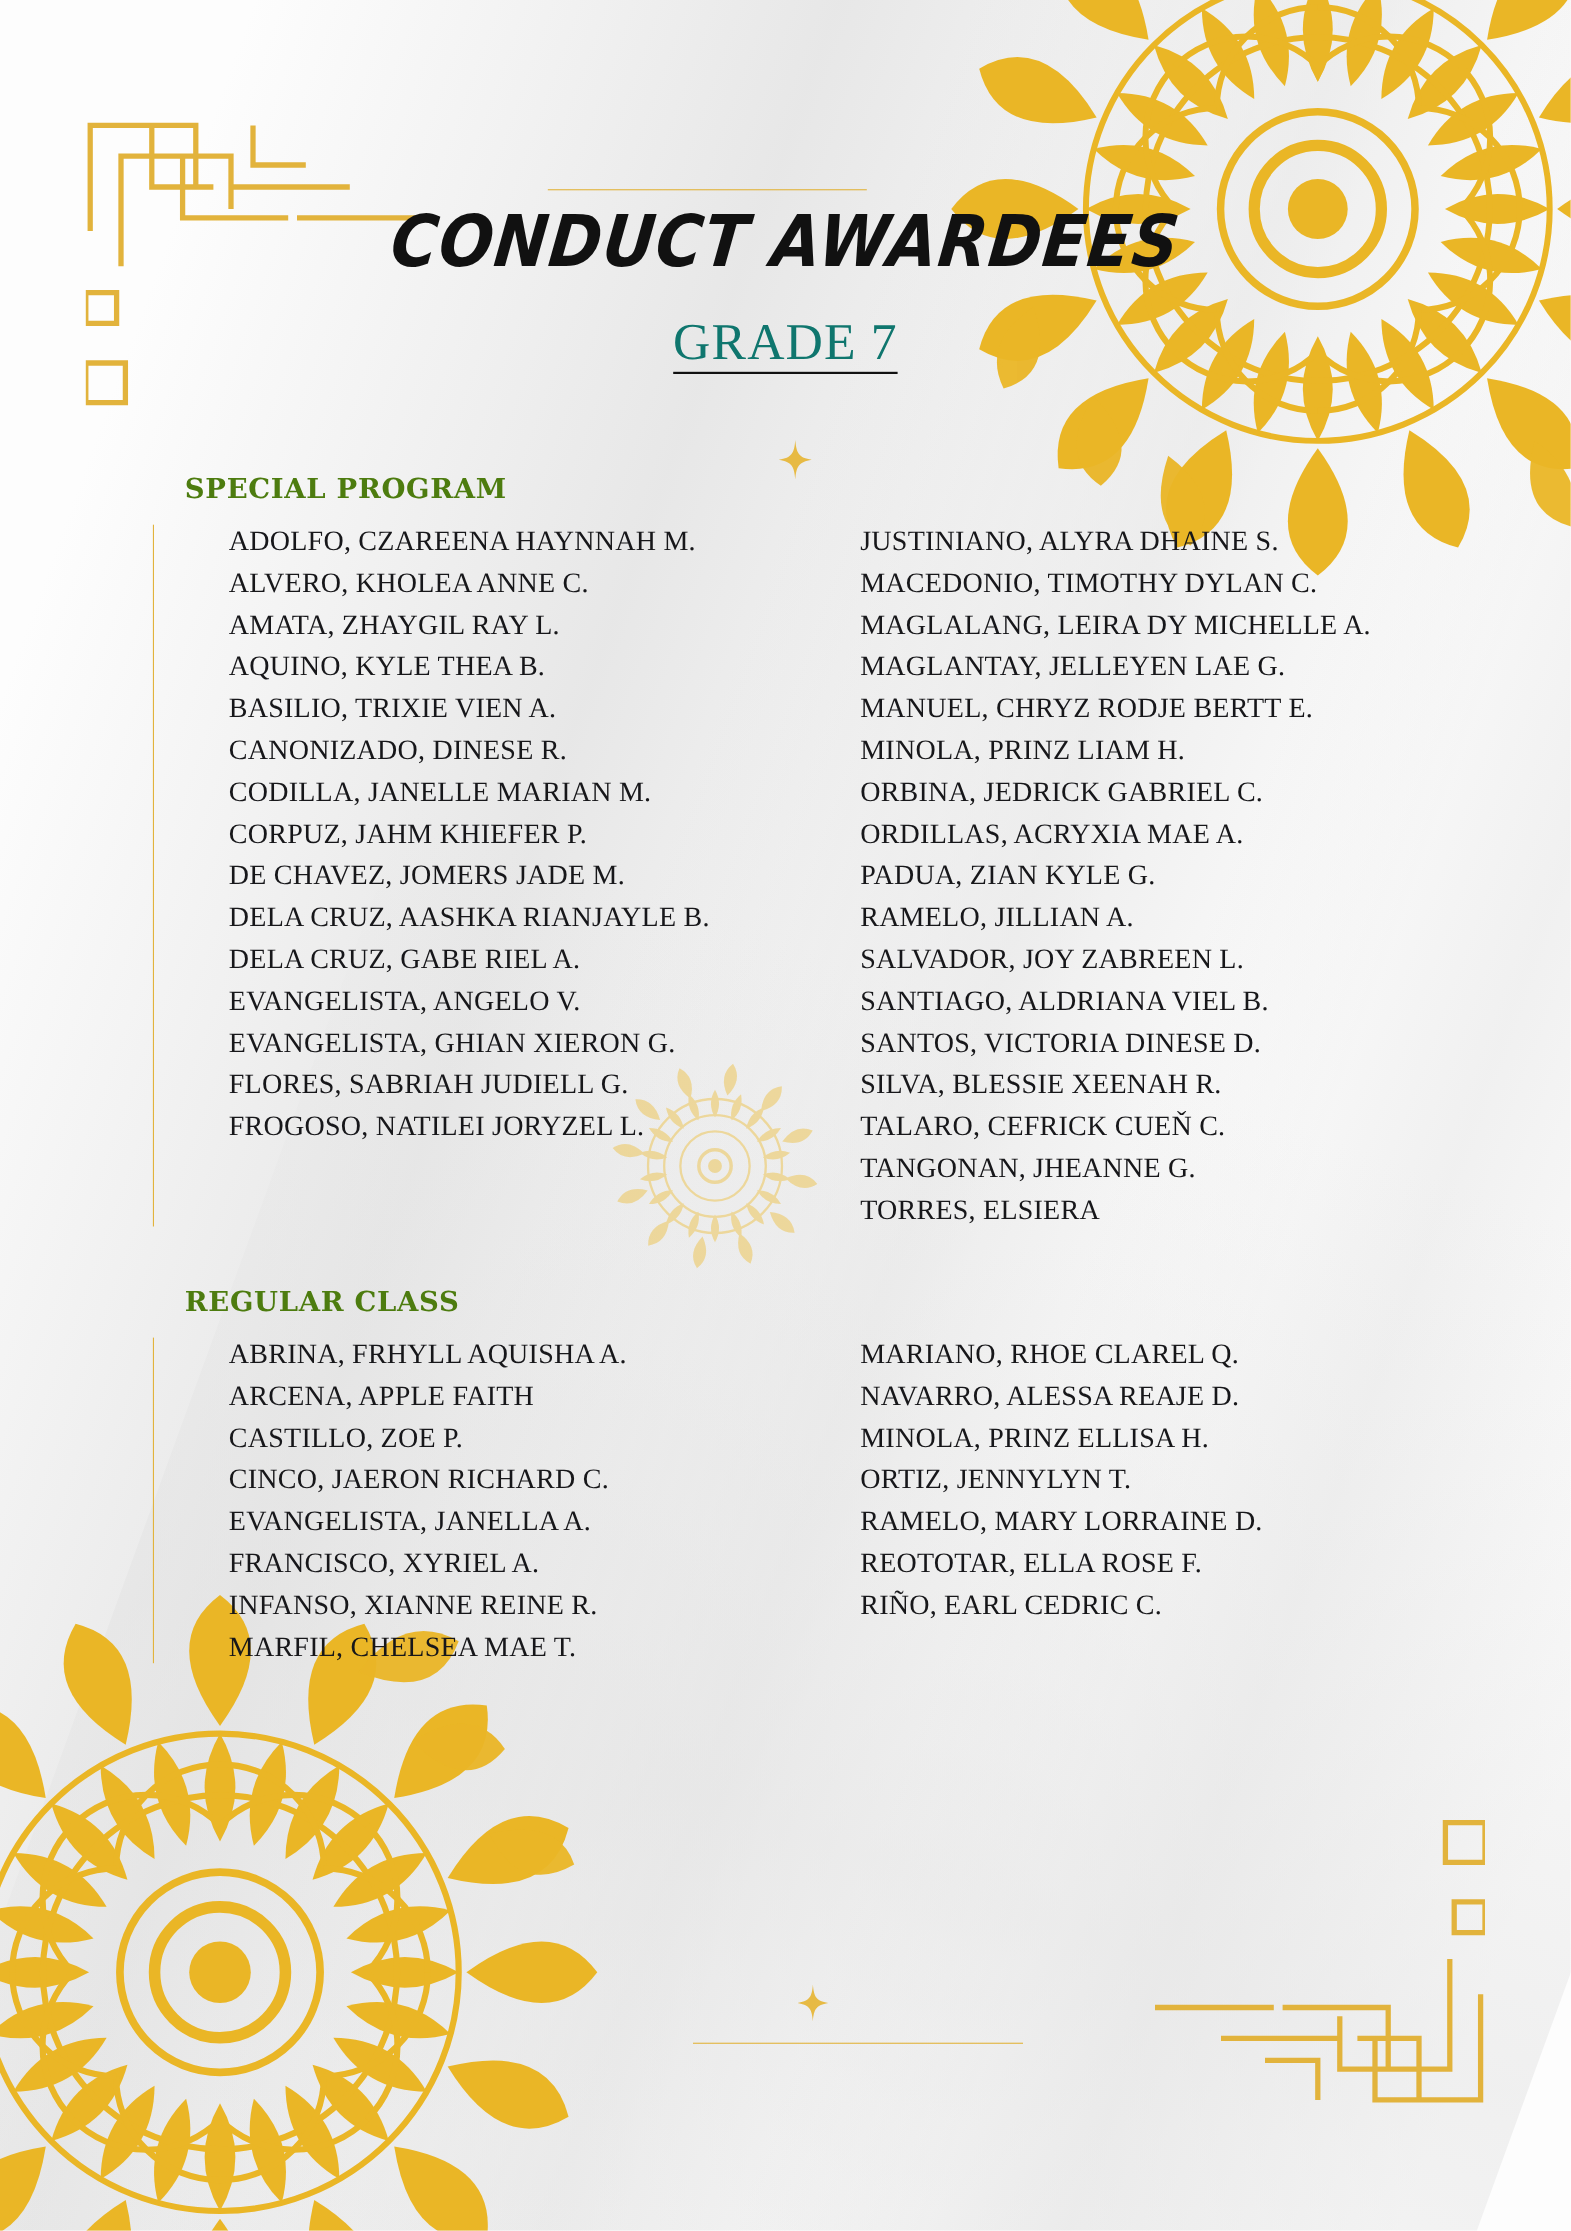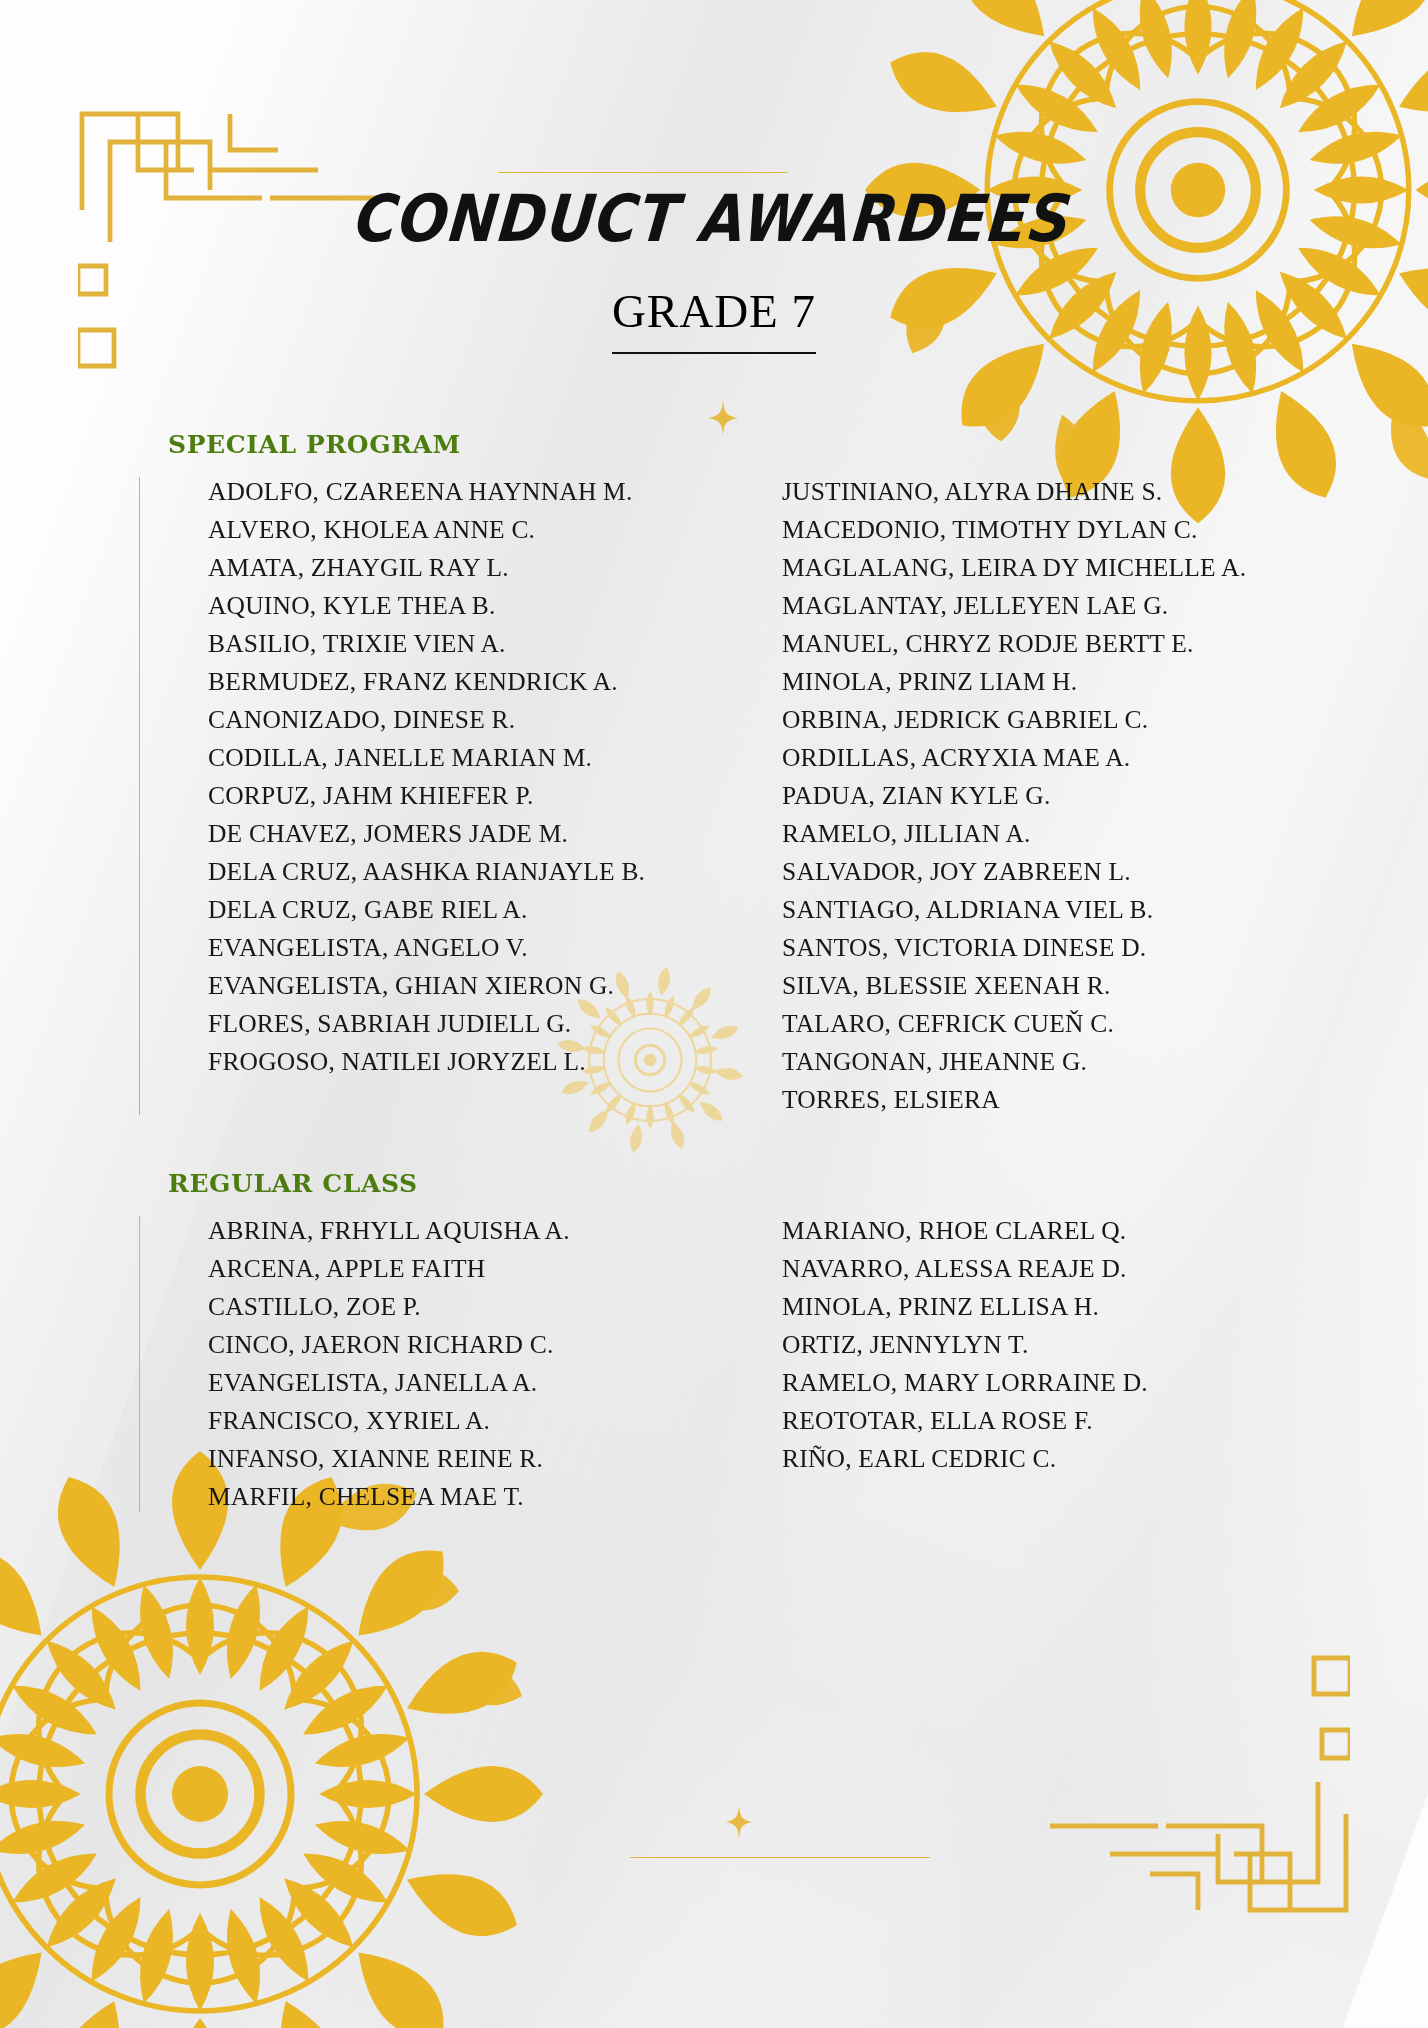--- a/index.html
+++ b/index.html
@@ -112,23 +112,23 @@
     transform: skewX(-6deg) scaleY(1.12);
     display: inline-block;
     line-height: 1;
   }
   .grade-wrap {
     margin-top: 38px;
   }
   .grade-title {
     font-family: "Liberation Serif", serif;
     font-size: 47px;
-    color: #000000;
+    color: #0f766e;
     border-bottom: 2px solid #111;
-    padding-bottom: 14px;
+    padding-bottom: 0;
     display: inline-block;
     line-height: 1.1;
     letter-spacing: 1px;
   }
 
   
   .content {
     position: absolute;
     left: 0;
     right: 0;
@@ -717,21 +717,20 @@
     <div class="section">
       <div class="section-title">SPECIAL PROGRAM</div>
       <div class="section-body">
         <div class="vline"></div>
         <div class="col col-left">
           <div class="name">ADOLFO, CZAREENA HAYNNAH M.</div>
           <div class="name">ALVERO, KHOLEA ANNE C.</div>
           <div class="name">AMATA, ZHAYGIL RAY L.</div>
           <div class="name">AQUINO, KYLE THEA B.</div>
           <div class="name">BASILIO, TRIXIE VIEN A.</div>
-          <div class="name">BERMUDEZ, FRANZ KENDRICK A.</div>
           <div class="name">CANONIZADO, DINESE R.</div>
           <div class="name">CODILLA, JANELLE MARIAN M.</div>
           <div class="name">CORPUZ, JAHM KHIEFER P.</div>
           <div class="name">DE CHAVEZ, JOMERS JADE M.</div>
           <div class="name">DELA CRUZ, AASHKA RIANJAYLE B.</div>
           <div class="name">DELA CRUZ, GABE RIEL A.</div>
           <div class="name">EVANGELISTA, ANGELO V.</div>
           <div class="name">EVANGELISTA, GHIAN XIERON G.</div>
           <div class="name">FLORES, SABRIAH JUDIELL G.</div>
           <div class="name">FROGOSO, NATILEI JORYZEL L.</div>

